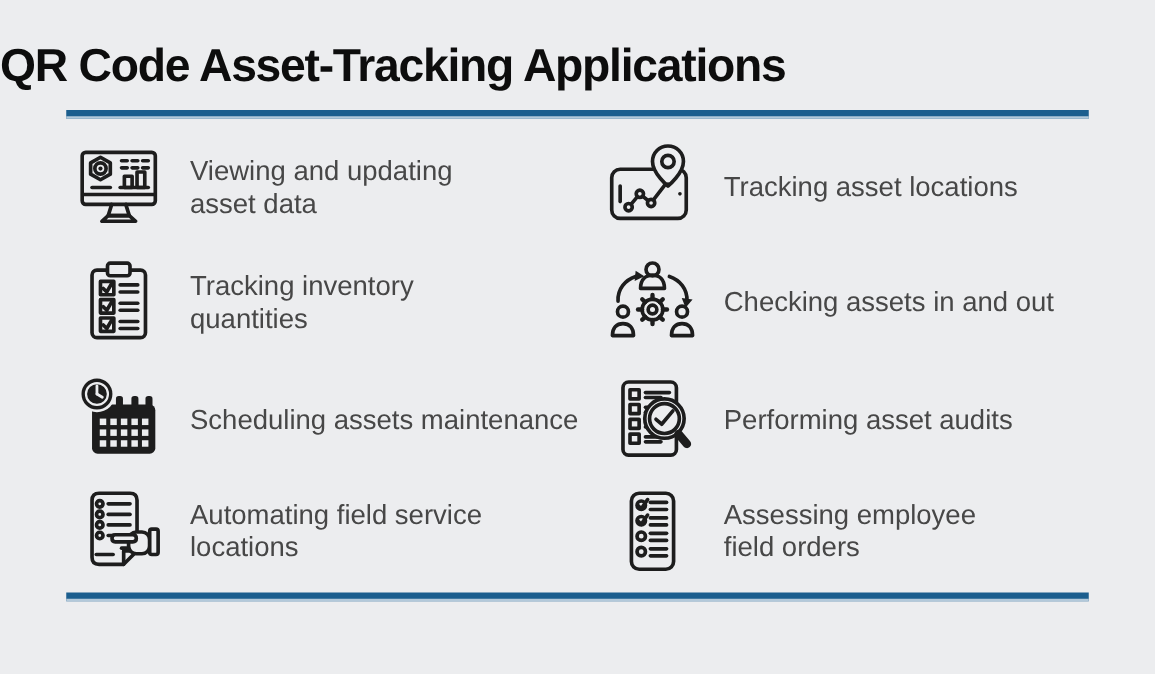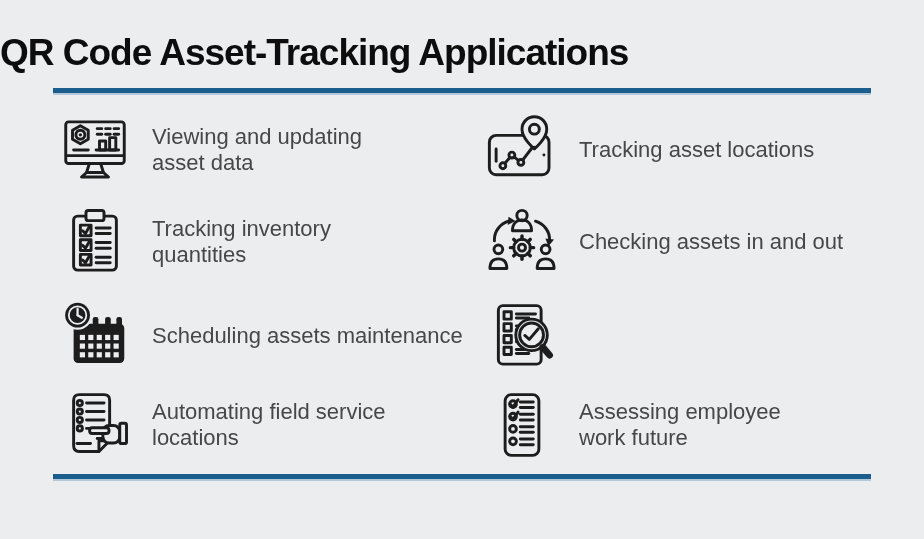--- a/index.html
+++ b/index.html
@@ -223,20 +223,21 @@
             <line x1="27" y1="37" x2="38" y2="37"></line>
           <rect x="16" y="42" width="6.5" height="6.5"></rect>
           <line x1="27" y1="44" x2="44" y2="44"></line>
             <line x1="27" y1="47.5" x2="38" y2="47.5"></line>
           <circle cx="40.5" cy="31" r="14" fill="#ecedef"></circle>
           <circle cx="40.5" cy="31" r="10.6"></circle>
           <polyline points="34.5,31.5 38.5,35 46.5,25.5"></polyline>
           <line x1="50.5" y1="42" x2="56.5" y2="49" stroke-width="6"></line>
         </svg>
       </span>
+      <span class="label">Performing asset audits</span>
     </div>
 
     <div class="item">
       <span class="icon">
         <svg viewBox="0 0 64 64" fill="none" stroke="#1d1d1d" stroke-width="2.6" stroke-linecap="round" stroke-linejoin="round">
           <path d="M13 10 C13 6.7 14.7 5 18 5 H40 C43.3 5 45 6.7 45 10 V46 L35.5 55.5 H18 C14.7 55.5 13 53.8 13 50.5 Z"></path>
           <path d="M45 46 H35.5 V55.5"></path>
           <circle cx="18.5" cy="12.5" r="2.3"></circle>
             <line x1="24.5" y1="12.5" x2="40" y2="12.5"></line>
           <circle cx="18.5" cy="20" r="2.3"></circle>
@@ -270,20 +271,20 @@
           <polyline points="21.5,24.5 24,27 28.5,20.5"></polyline>
           <circle cx="24" cy="35.5" r="3"></circle>
           <line x1="30.5" y1="33.5" x2="42" y2="33.5"></line>
             <line x1="30.5" y1="38.5" x2="42" y2="38.5"></line>
           <circle cx="24" cy="46.5" r="3"></circle>
           <line x1="30.5" y1="44.5" x2="42" y2="44.5"></line>
             <line x1="30.5" y1="49.5" x2="42" y2="49.5"></line>
         </svg>
       </span>
       <span class="label">Assessing employee
-work future</span>
+field orders</span>
     </div>
 
   </div>
 
   <div class="rule bottom"></div>
 
 </div>
 
 </body></html>

